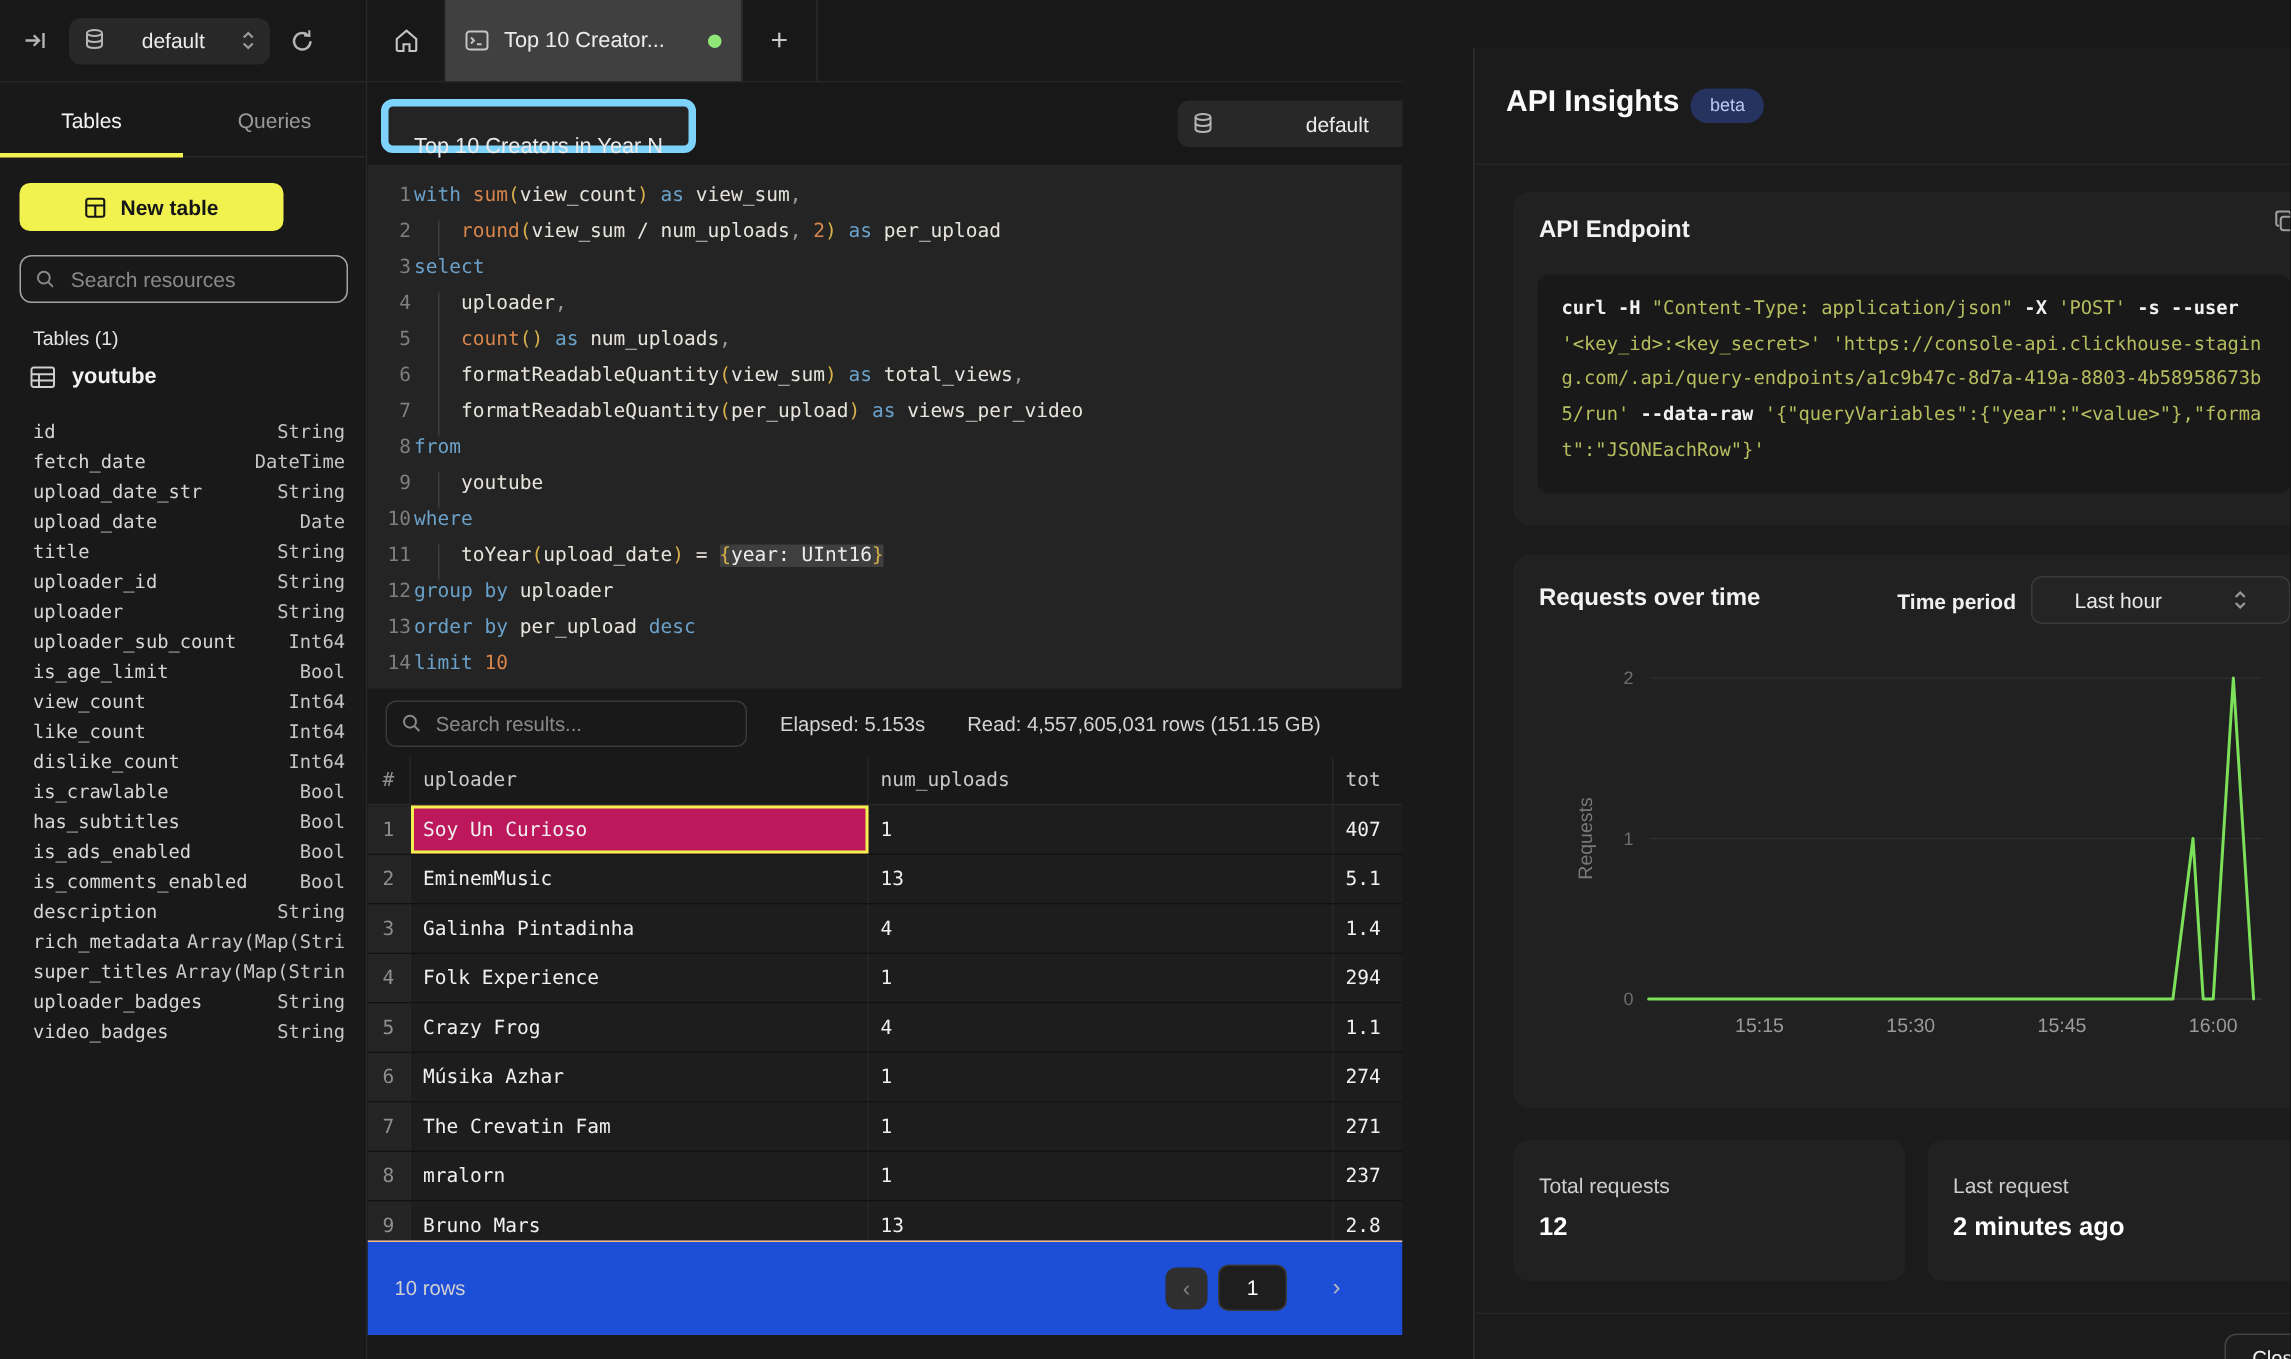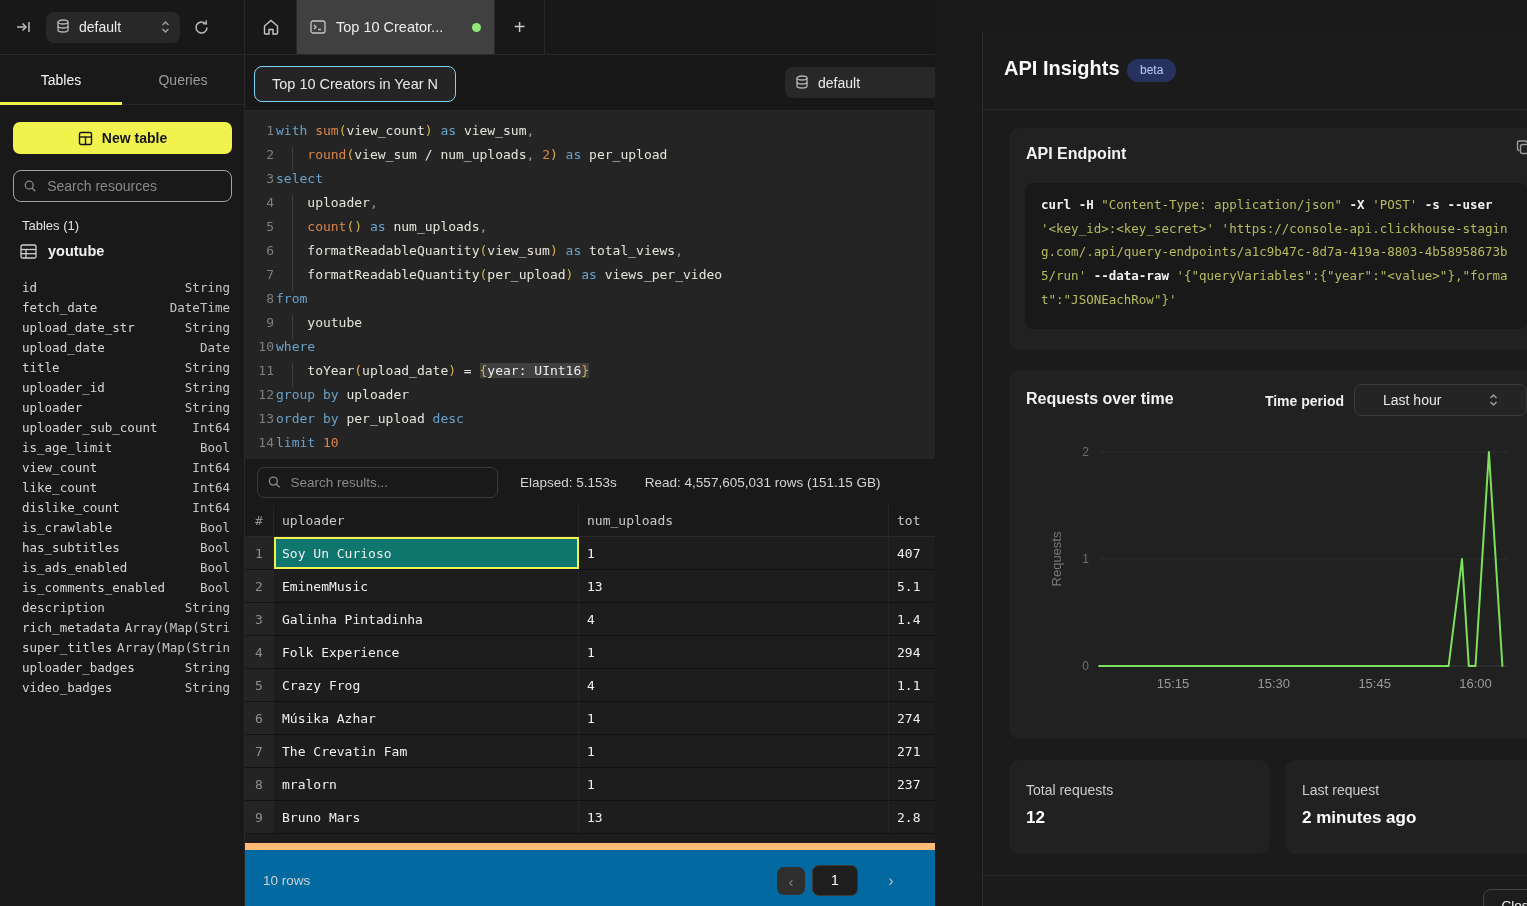--- a/index.html
+++ b/index.html
@@ -9,32 +9,32 @@
 
   
   .topbar-left { position:absolute; left:0; top:0; width:245px; height:55px; box-sizing:border-box;
                  border-bottom:1px solid #282828; border-right:1px solid #282828;
                  background:#181818; display:flex; align-items:center; }
   .icon-btn { background:none; border:0; padding:0; cursor:pointer; color:#b5b5b5;
               display:flex; align-items:center; justify-content:center; }
   .collapse-btn { margin-left:15px; }
   .db-select { margin-left:13px; height:31px; width:134px; background:#282828; border-radius:8px;
                display:flex; align-items:center; gap:9px; padding:0 10px; box-sizing:border-box; cursor:pointer; }
-  .db-select .lbl { color:#ececec; font-size:14px; flex:1; }
+  .db-select .lbl { color:#ececec; font-size:14px; flex:1;text-align:center; }
   .refresh-btn { margin-left:13px; }
 
   
   .sidebar { position:absolute; left:0; top:55px; width:245px; height:851px; box-sizing:border-box;
              border-right:1px solid #282828; background:#191919; }
   .sidebar-tabs { height:49px; border-bottom:1px solid #282828; display:flex; }
   .s-tab { flex:1; display:flex; align-items:center; justify-content:center; font-size:14px;
            color:#9a9a9a; position:relative; cursor:pointer; background:none; border:0; font-family:inherit; }
   .s-tab.active { color:#f4f4f4; }
   .s-tab.active::after { content:""; position:absolute; left:0; right:0; bottom:-1px; height:3px; background:#f2f24f; }
-  .new-table-btn { position:absolute; left:13px; top:67px; width:219px; height:32px; background:#f2f24f;
+  .new-table-btn { position:absolute; left:13px; top:67px; width:176px; height:32px; background:#f2f24f;
                    border:0; border-radius:7px; color:#161616; font-size:14px; font-weight:bold;
                    display:flex; align-items:center; justify-content:center; gap:9px; cursor:pointer; font-family:inherit; }
   .search-box { position:absolute; left:13px; top:115px; width:219px; height:32px; border:1px solid #a3a3a3;
                 border-radius:8px; display:flex; align-items:center; gap:9px; padding:0 10px; box-sizing:border-box; }
   .search-box input { background:transparent; border:0; outline:0; color:#ddd; font-size:14px; width:100%; font-family:inherit; }
   .search-box input::placeholder { color:#8a8a8a; }
   .section-label { position:absolute; left:22px; top:163px; font-size:13px; color:#e3e3e3; }
   .table-item { position:absolute; left:20px; top:188px; display:flex; gap:11px; align-items:center;
                 color:#f2f2f2; font-size:14.5px; font-weight:bold; cursor:pointer; }
   .columns-list { position:absolute; left:22px; right:14px; top:223px; }
@@ -48,22 +48,22 @@
               border-bottom:1px solid #282828; background:#181818; display:flex; align-items:stretch; }
   .home-btn { width:51px; color:#c5c5c5; }
   .editor-tab { width:199px; box-sizing:border-box; border-left:1px solid #282828; border-right:1px solid #282828;
                 background:#404040; display:flex; align-items:center; gap:10px; padding:0 13px; cursor:pointer; }
   .tab-label { color:#ececec; font-size:14.5px; white-space:nowrap; overflow:hidden; flex:1; }
   .tab-dot { width:9px; height:9px; border-radius:50%; background:#8fe878; flex:none; }
   .plus-btn { width:50px; box-sizing:border-box; border-right:1px solid #282828; color:#c9c9c9; font-size:20px; }
 
   .query-header { position:absolute; left:0; top:55px; width:100%; height:56px; box-sizing:border-box;
                   border-bottom:1px solid #282828; background:#181818; }
-  .query-title-btn { position:absolute; left:9px; top:11px; height:36px; padding:0 17px; background:#242424;
-                     border:1px solid #7dd3fc; border-radius:8px; color:#e9e9e9; font-size:14.5px;
+  .query-title-btn { position:absolute; left:9px; top:11px; height:36px; padding:12px 17px; background:#242424;
+                     border:5px solid #7dd3fc; border-radius:8px; color:#e9e9e9; font-size:14.5px;
                      line-height:30px; cursor:pointer; font-family:inherit; }
   .db-select-2 { position:absolute; left:527px; top:12px; width:190px; }
 
   .editor { position:absolute; left:0; top:111px; width:100%; height:348px; background:#242424;
             padding-top:8px; box-sizing:border-box; cursor:text; }
   .code-line { display:flex; height:24px; line-height:24px; font-family:"DejaVu Sans Mono",monospace; font-size:13px; }
   .ln { width:29px; text-align:right; color:#7f7f7f; flex:none; }
   .code { margin-left:2px; white-space:pre; }
   .tok-kw { color:#6ba1c9; } .tok-fn { color:#d8864c; } .tok-pa { color:#d8b04a; }
   .tok-nu { color:#d8864c; } .tok-id { color:#e7e4dd; } .tok-pl { color:#e7e4dd; }
@@ -85,25 +85,25 @@
         font-family:"DejaVu Sans Mono",monospace; font-size:13px; }
   .tr.th-row { height:32px; background:#191919; color:#c9c9c9; border-bottom:1px solid #2a2a2a; }
   .cell { display:flex; align-items:center; padding-left:8px; box-sizing:border-box;
           border-right:1px solid #262626; overflow:hidden; white-space:nowrap; }
   .c-num { width:29px; flex:none; justify-content:center; padding-left:0; color:#8f8f8f; background:#242424; }
   .th-row .c-num { background:#191919; }
   .c-up { width:305px; flex:none; color:#f0f0f0; }
   .c-nu { width:310px; flex:none; color:#f0f0f0; }
   .c-to { flex:1; border-right:0; color:#f0f0f0; }
   .th-row .c-up,.th-row .c-nu,.th-row .c-to { color:#c9c9c9; }
-  .cell-selected { outline:2px solid #f2f24f; outline-offset:-2px; background:#0f766e; }
+  .cell-selected { outline:2px solid #f2f24f; outline-offset:-2px; background:#be185d; }
   .partial-row { height:9px; background:#1d1d1d; }
 
-  .table-footer { position:absolute; left:0; bottom:0; width:100%; height:63px; box-sizing:border-box;
-                  border-top:7px solid #fdba74; background:#0369a1; }
+  .table-footer { position:absolute; left:0; bottom:16px; width:100%; height:63px; box-sizing:border-box;
+                  border-top:1px solid #fdba74; background:#1d4ed8; }
   .rows-count { position:absolute; left:18px; top:0; line-height:62px; font-size:13.5px; color:#d0d0d0; }
   .pager-prev { position:absolute; left:532px; top:17px; width:28px; height:28px; background:#2f2f2f;
                 border:0; border-radius:7px; color:#808080; font-size:15px; }
   .pager-page { position:absolute; left:567px; top:15px; width:46px; height:31px; box-sizing:border-box;
                 border:1px solid #3a3a3a; border-radius:7px; background:#1e1e1e; color:#fff;
                 font-size:14px; text-align:center; line-height:29px; }
   .pager-next { position:absolute; left:634px; top:17px; width:24px; height:28px; background:none; border:0;
                 color:#bdbdbd; font-size:16px; }
 
   

